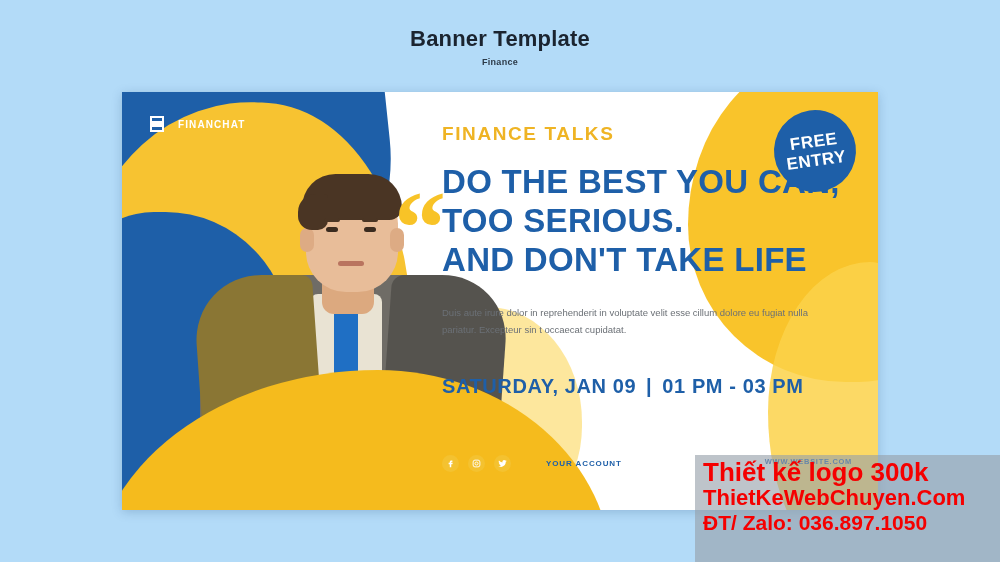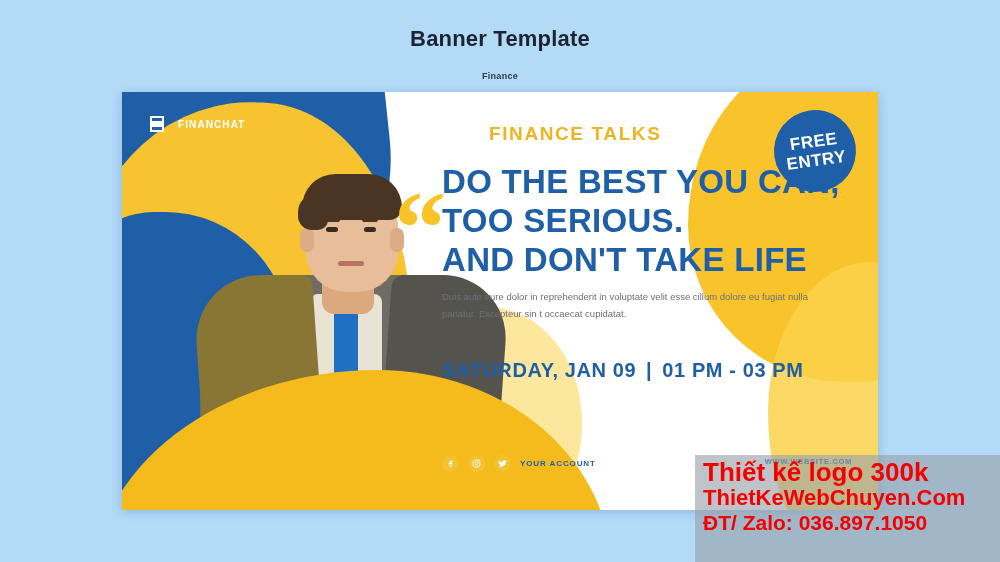--- a/index.html
+++ b/index.html
@@ -9,21 +9,21 @@
     font-family:"Liberation Sans", sans-serif;
   }
   #stage { position:relative; width:1000px; height:562px; background:#b3dbf8; }
 
   
   .page-title {
     position:absolute; left:0; top:26px; width:1000px; text-align:center;
     font-size:22px; font-weight:bold; color:#1b2430; letter-spacing:.2px;
   }
   .page-sub {
-    position:absolute; left:0; top:71px; width:1000px; text-align:center;
+    position:absolute; left:0; top:57px; width:1000px; text-align:center;
     font-size:9px; font-weight:bold; color:#2c3a48; letter-spacing:.3px;
   }
 
   
   .banner {
     position:absolute; left:122px; top:92px; width:756px; height:418px;
     background:#ffffff; overflow:hidden;
     box-shadow:0 2px 10px rgba(20,60,110,.22);
   }
 
@@ -145,53 +145,53 @@
     width:14px; height:16px; background:#ffffff;
     display:flex; flex-direction:column; justify-content:space-between; padding:2px 0;
   }
   .logo-mark i { display:block; height:3px; background:#1e5fa8; margin:0 2px; }
   .logo-text { color:#ffffff; font-size:10px; font-weight:bold; letter-spacing:1.1px; }
 
   
   .content { position:absolute; left:320px; top:32px; width:400px; z-index:7; }
   .eyebrow {
     font-size:19px; font-weight:bold; color:#efb424;
-    letter-spacing:1.6px; line-height:1;margin-left:47px;
+    letter-spacing:1.6px; line-height:1;
   }
   .quote-mark {
     position:absolute; left:-48px; top:52px;
     font-size:104px; line-height:1; color:#f8c327;
     font-family:"Liberation Serif", serif; font-weight:bold;
   }
   .headline {
     margin-top:20px; font-size:33px; line-height:1.18;
     font-weight:bold; color:#1e5fa8; letter-spacing:.3px;
   }
   .headline span { display:block; }
   .paragraph {
-    margin-top:8px; font-size:9.5px; line-height:1.85; color:#6b7076;
+    margin-top:24px; font-size:9.5px; line-height:1.85; color:#6b7076;
     max-width:398px;
   }
   .eventline {
     margin-top:36px; font-size:20px; font-weight:bold; color:#1e5fa8;
     letter-spacing:.6px; white-space:nowrap;
   }
   .eventline .sep { color:#1e5fa8; padding:0 10px; }
 
   
   .footer { position:absolute; left:320px; bottom:38px; display:flex; align-items:center; gap:9px; z-index:7; }
   .social {
     width:17px; height:17px; border-radius:50%;
     background:#f4c230; color:#ffffff;
     display:flex; align-items:center; justify-content:center;
     font-size:9px; font-weight:bold; line-height:1;
   }
   .social svg { display:block; }
   .account {
-    margin-left:0; font-size:8px; font-weight:bold;
+    margin-left:26px; font-size:8px; font-weight:bold;
     color:#1e5fa8; letter-spacing:.9px;
   }
   .website {
     position:absolute; right:26px; bottom:44px; z-index:7;
     font-size:7.5px; font-weight:bold; color:#1e5fa8; letter-spacing:.7px;
   }
 
   
   .badge {
     position:absolute; right:22px; top:18px; width:82px; height:82px;

